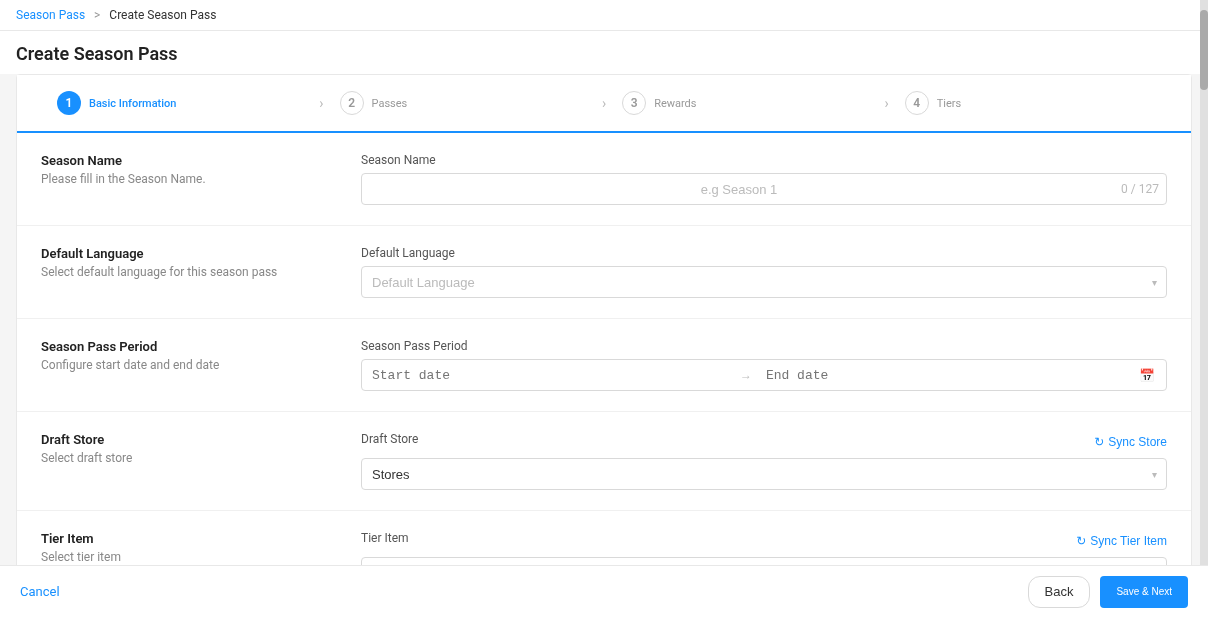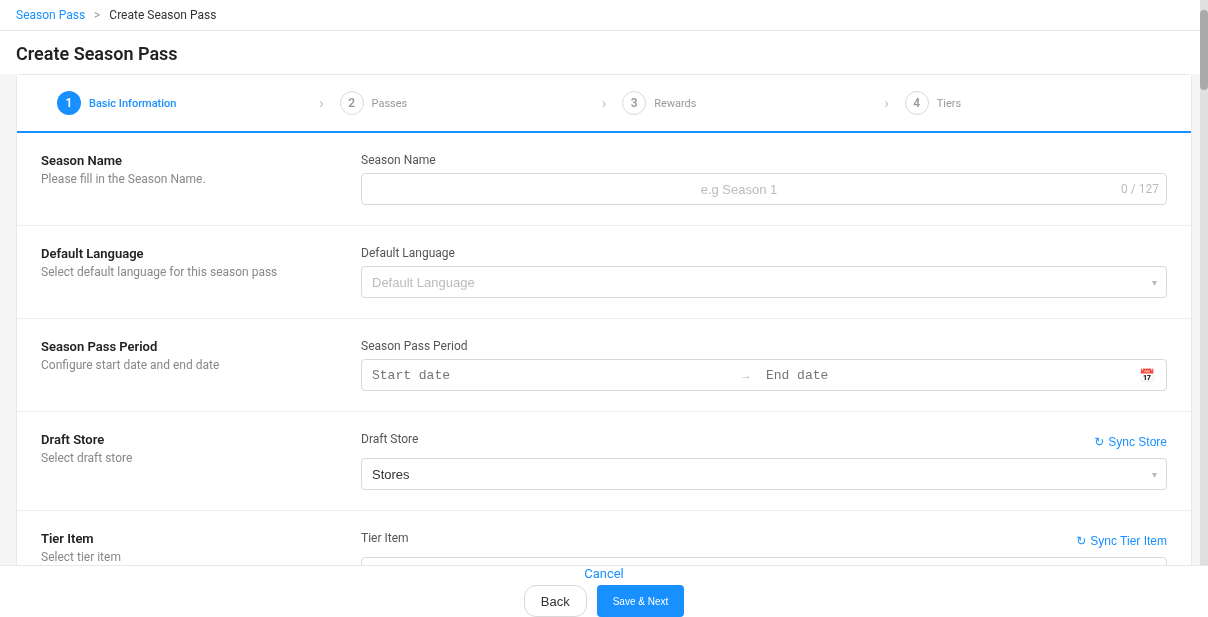--- a/index.html
+++ b/index.html
@@ -221,21 +221,20 @@
       left: 0;
       right: 0;
       height: 52px;
       background: #fff;
       border-top: 1px solid #e8e8e8;
       display: flex;
       align-items: center;
       justify-content: space-between;
       padding: 0 20px;
       z-index: 100;
-      flex-direction: column;
     }
     .footer-left {}
     .cancel-link {
       color: #1890ff;
       font-size: 13px;
       cursor: pointer;
       background: none;
       border: none;
       text-decoration: none;
     }

